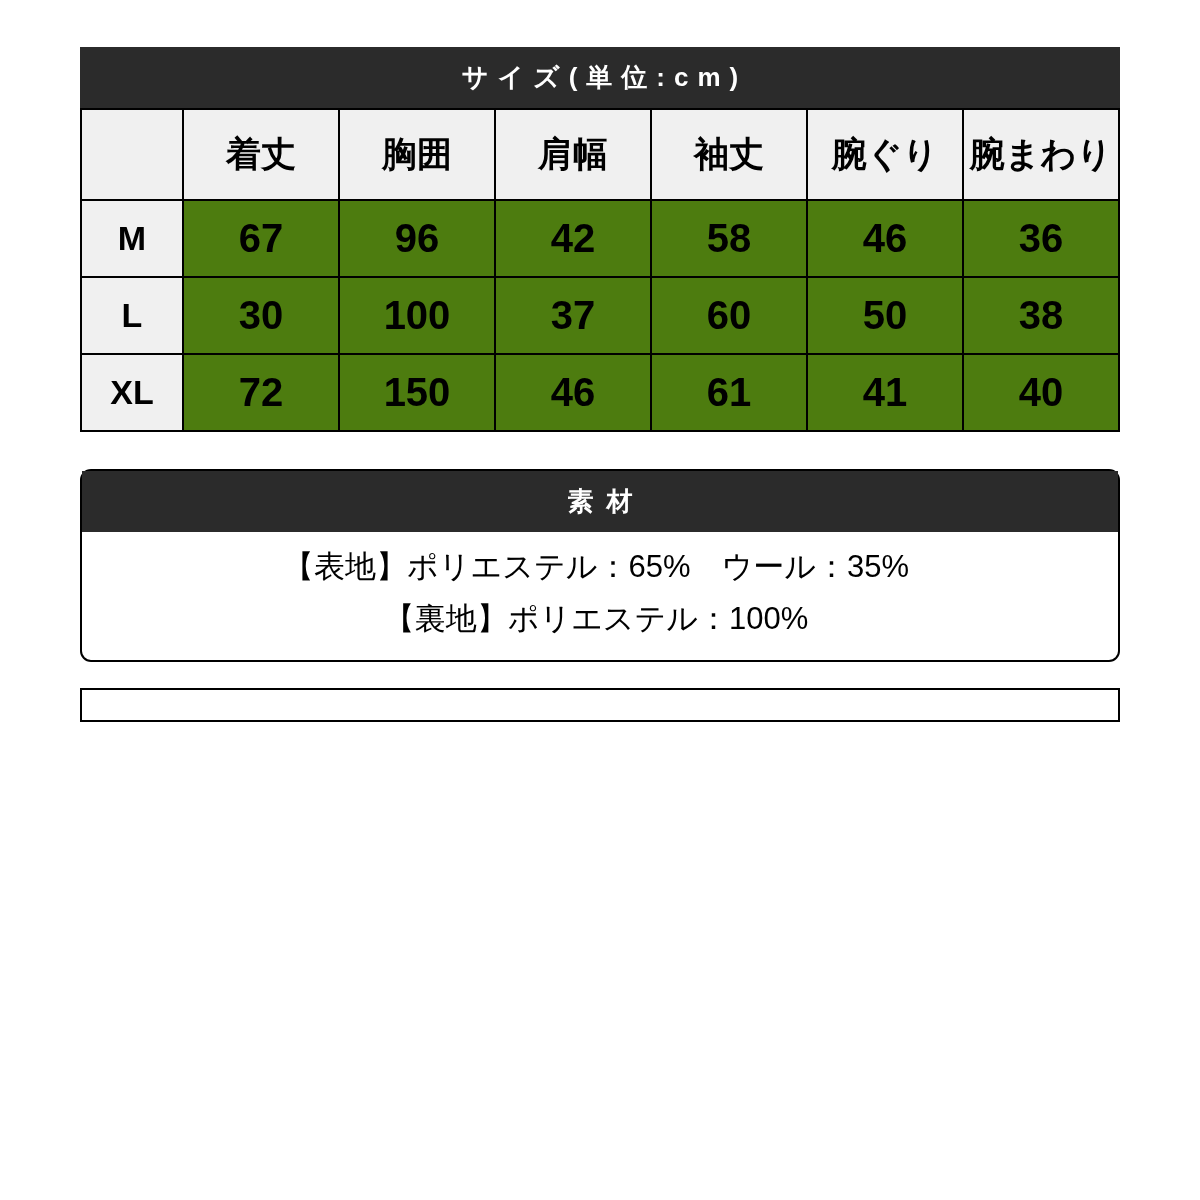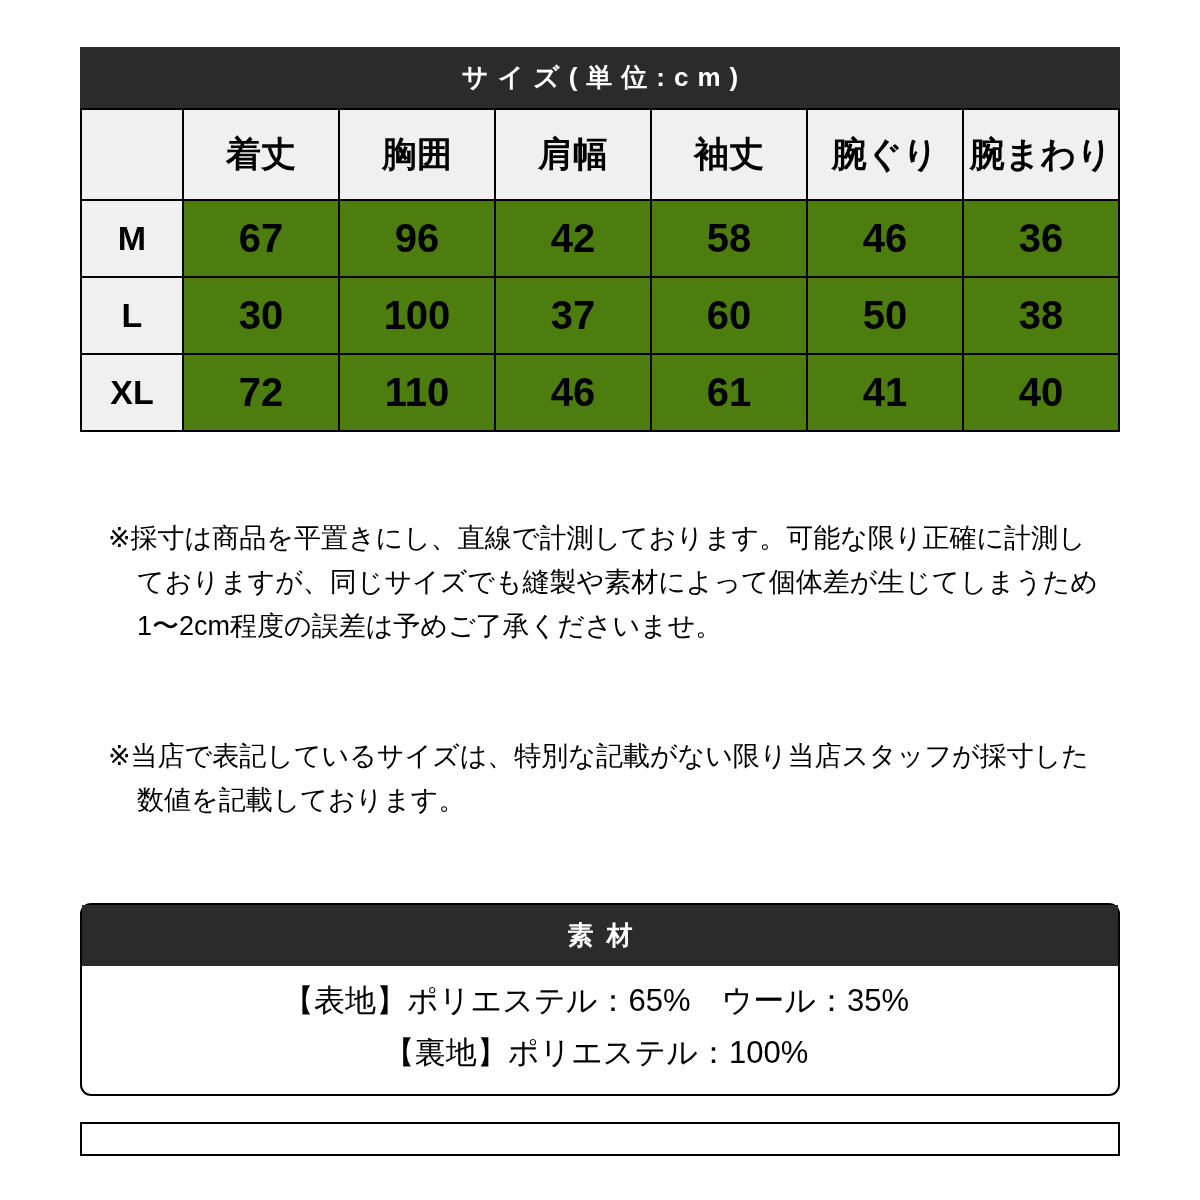--- a/index.html
+++ b/index.html
@@ -137,37 +137,30 @@
           <td>30</td>
           <td>100</td>
           <td>37</td>
           <td>60</td>
           <td>50</td>
           <td>38</td>
         </tr>
         <tr>
           <th>XL</th>
           <td>72</td>
-          <td>110</td>
+          <td>150</td>
           <td>46</td>
           <td>61</td>
           <td>41</td>
           <td>40</td>
         </tr>
       </tbody>
     </table>
   </section>
 
-  <section class="notes">
-    <p class="note">※採寸は商品を平置きにし、直線で計測しております。可能な限り正確に計測し
-ておりますが、同じサイズでも縫製や素材によって個体差が生じてしまうため
-1〜2cm程度の誤差は予めご了承くださいませ。</p>
-    <p class="note">※当店で表記しているサイズは、特別な記載がない限り当店スタッフが採寸した
-数値を記載しております。</p>
-  </section>
 
   <section class="boxed material-box">
     <div class="bar wide">
       <span>素材</span>
     </div>
     <div class="material-content">
       <div>【表地】ポリエステル：65%　ウール：35%</div>
       <div>【裏地】ポリエステル：100%</div>
     </div>
   </section>

